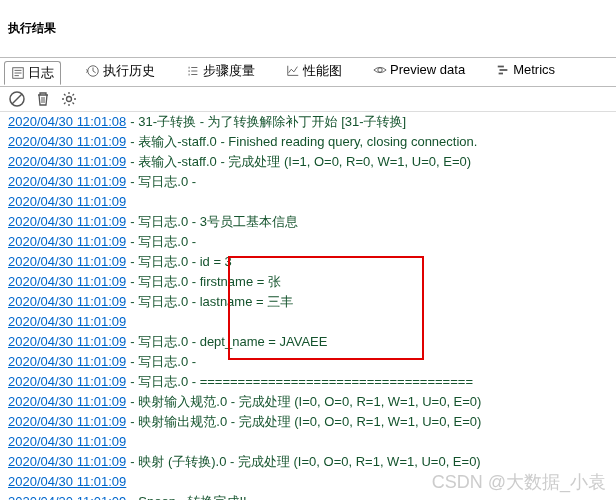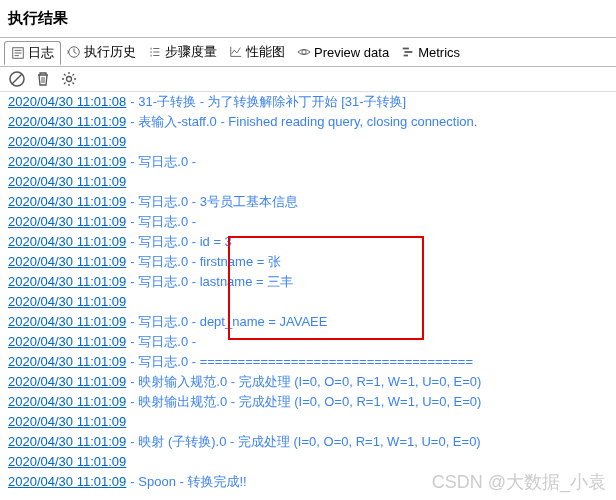--- a/index.html
+++ b/index.html
@@ -8,30 +8,30 @@
       font-size: 13px;
       background: #fff;
       color: #000;
       width: 616px;
       height: 500px;
       overflow: hidden;
       position: relative;
     }
     .title-bar {
       font-weight: bold;
-      font-size: 15px;
-      padding: 9px 8px;
+      font-size: 12px;
+      padding: 20px 8px;
       border-bottom: 1px solid #bbb;
     }
     .tabs {
       display: flex;
-      align-items: center;
+      align-items: flex-start;
       border-bottom: 1px solid #bbb;
       padding: 2px 4px;
-      gap: 0;
+      gap: 19px;
     }
     .tab {
       display: flex;
       align-items: center;
       gap: 3px;
       padding: 2px 6px;
       cursor: pointer;
       font-size: 13px;
     }
     .tab.active {
@@ -63,21 +63,21 @@
     }
     .log-line {
       white-space: nowrap;
       display: flex;
     }
     .ts-link {
       color: #0066cc;
       text-decoration: underline;
       margin-right: 4px;
     }
-    .msg { color: #3b82f6; }
+    .msg { color: #14532d; }
     .red-box {
       position: absolute;
       border: 2px solid #e00000;
       left: 228px;
       top: 144px;
       width: 196px;
       height: 104px;
       pointer-events: none;
     }
     .watermark {
@@ -184,20 +184,21 @@
   <div class="log-line">
       <span class="ts-link">2020/04/30 11:01:08</span>
       <span class="msg">- 31-子转换 - 为了转换解除补丁开始  [31-子转换]</span>
     </div>
   <div class="log-line">
       <span class="ts-link">2020/04/30 11:01:09</span>
       <span class="msg">- 表输入-staff.0 - Finished reading query, closing connection.</span>
     </div>
   <div class="log-line">
       <span class="ts-link">2020/04/30 11:01:09</span>
+      <span class="msg">- 表输入-staff.0 - 完成处理 (I=1, O=0, R=0, W=1, U=0, E=0)</span>
     </div>
   <div class="log-line">
       <span class="ts-link">2020/04/30 11:01:09</span>
       <span class="msg">- 写日志.0 -</span>
     </div>
   <div class="log-line">
       <span class="ts-link">2020/04/30 11:01:09</span>
     </div>
   <div class="log-line">
       <span class="ts-link">2020/04/30 11:01:09</span>

